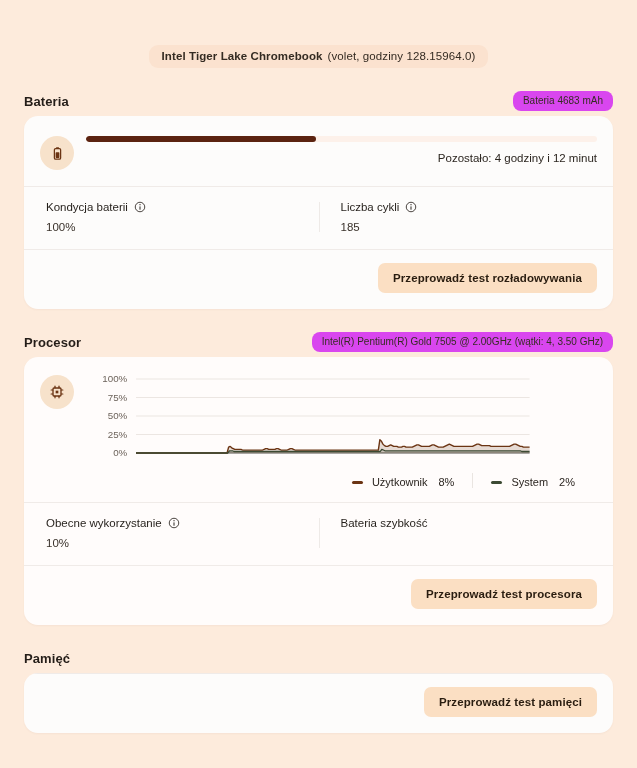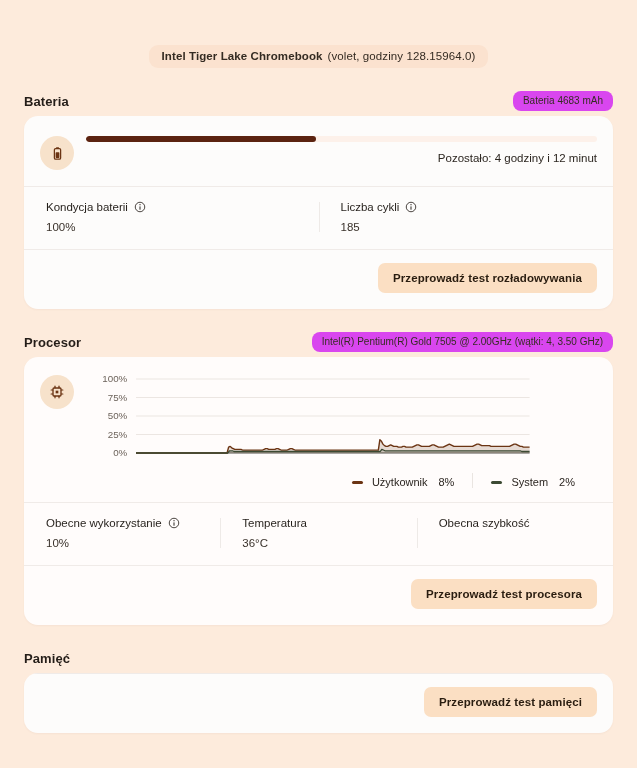--- a/index.html
+++ b/index.html
@@ -373,30 +373,24 @@
               <svg width="12" height="12" viewBox="0 0 24 24" aria-hidden="true">
                 <circle cx="12" cy="12" r="9.5" fill="none" stroke="#2b2520" stroke-width="1.7"></circle>
                 <circle cx="12" cy="7.4" r="1.25" fill="#2b2520"></circle>
                 <rect x="11" y="10.3" width="2" height="7" rx="1" fill="#2b2520"></rect>
               </svg>
             </span>
           </div>
           <div class="stat-value">10%</div>
         </div>
 
+
         <div class="stat">
           <div class="stat-label">
-            <span>Temperatura</span>
-          </div>
-          <div class="stat-value">36°C</div>
-        </div>
-
-        <div class="stat">
-          <div class="stat-label">
-            <span>Obecna szybkość</span>
+            <span>Bateria szybkość</span>
           </div>
         </div>
       </div>
 
       <div class="divider"></div>
 
       <div class="action-row">
         <button class="action-btn">Przeprowadź test procesora</button>
       </div>
     </div>

